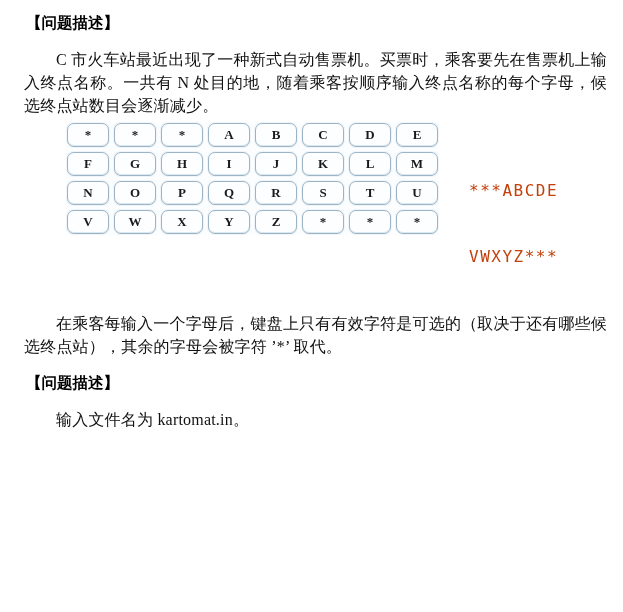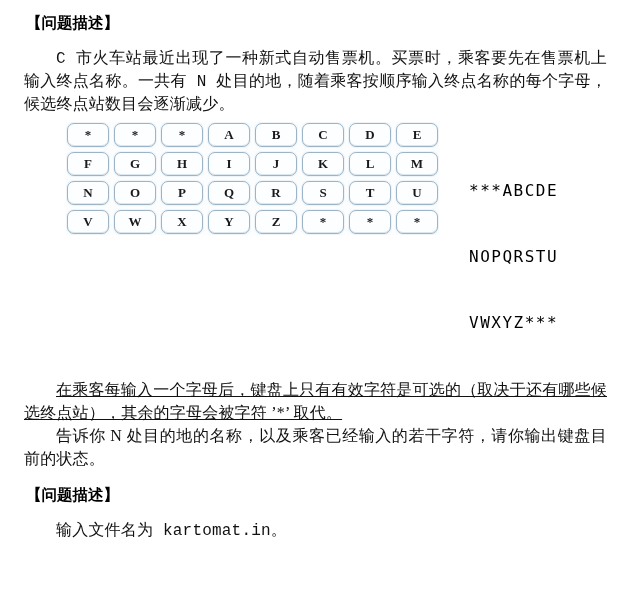--- a/index.html
+++ b/index.html
@@ -30,21 +30,21 @@
     margin: 0 0 0 2px;
   }
   .heading-gap { margin-top: 16px; }
   p.body-text {
     margin: 0;
     line-height: 23px;
     text-indent: 2em;
     text-align: justify;
     letter-spacing: 0.2px;
   }
-  p.first-after-heading { margin-top: 16px; font-family: Liberation Mono, monospace; }
+  p.first-after-heading { margin-top: 16px; }
   
   .kb-figure {
     display: flex;
     align-items: flex-start;
     margin: 5px 0 0 42px;
   }
   .kb-grid {
     display: grid;
     grid-template-columns: repeat(8, 42px);
     grid-auto-rows: 24px;
@@ -66,24 +66,24 @@
     font-size: 13px;
     color: #1a1a1a;
   }
   .kb-display {
     margin-left: 30px;
     padding-top: 14px;
     font-family: "DejaVu Sans Mono", "Liberation Mono", monospace;
     font-size: 16px;
     line-height: 22px;
     letter-spacing: 1.5px;
-    color: #000000;
+    color: #c2410c;
     white-space: pre;
   }
-  .para-after-kb { margin-top: 16px; text-decoration: underline; }
+  .para-after-kb { margin-top: 16px; }
 </style>
 </head>
 <body>
 
 <div class="page">
 
   <div class="sec-heading">【问题描述】</div>
 
   <p class="body-text first-after-heading">C 市火车站最近出现了一种新式自动售票机。买票时，乘客要先在售票机上输入终点名称。一共有 N 处目的地，随着乘客按顺序输入终点名称的每个字母，候选终点站数目会逐渐减少。</p>
 
@@ -117,24 +117,22 @@
       <div class="key">W</div>
       <div class="key">X</div>
       <div class="key">Y</div>
       <div class="key">Z</div>
       <div class="key">*</div>
       <div class="key">*</div>
       <div class="key">*</div>
     </div>
     <div class="kb-display">
       <div>***ABCDE</div>
-      <div>NOPQRSTU</div>
       <div>VWXYZ***</div>
     </div>
   </div>
 
   <p class="body-text para-after-kb">在乘客每输入一个字母后，键盘上只有有效字符是可选的（取决于还有哪些候选终点站），其余的字母会被字符 ’*’ 取代。</p>
-  <p class="body-text">告诉你 N 处目的地的名称，以及乘客已经输入的若干字符，请你输出键盘目前的状态。</p>
 
   <div class="sec-heading heading-gap">【问题描述】</div>
   <p class="body-text first-after-heading">输入文件名为 kartomat.in。</p>
 
 </div>
 
 </body></html>

